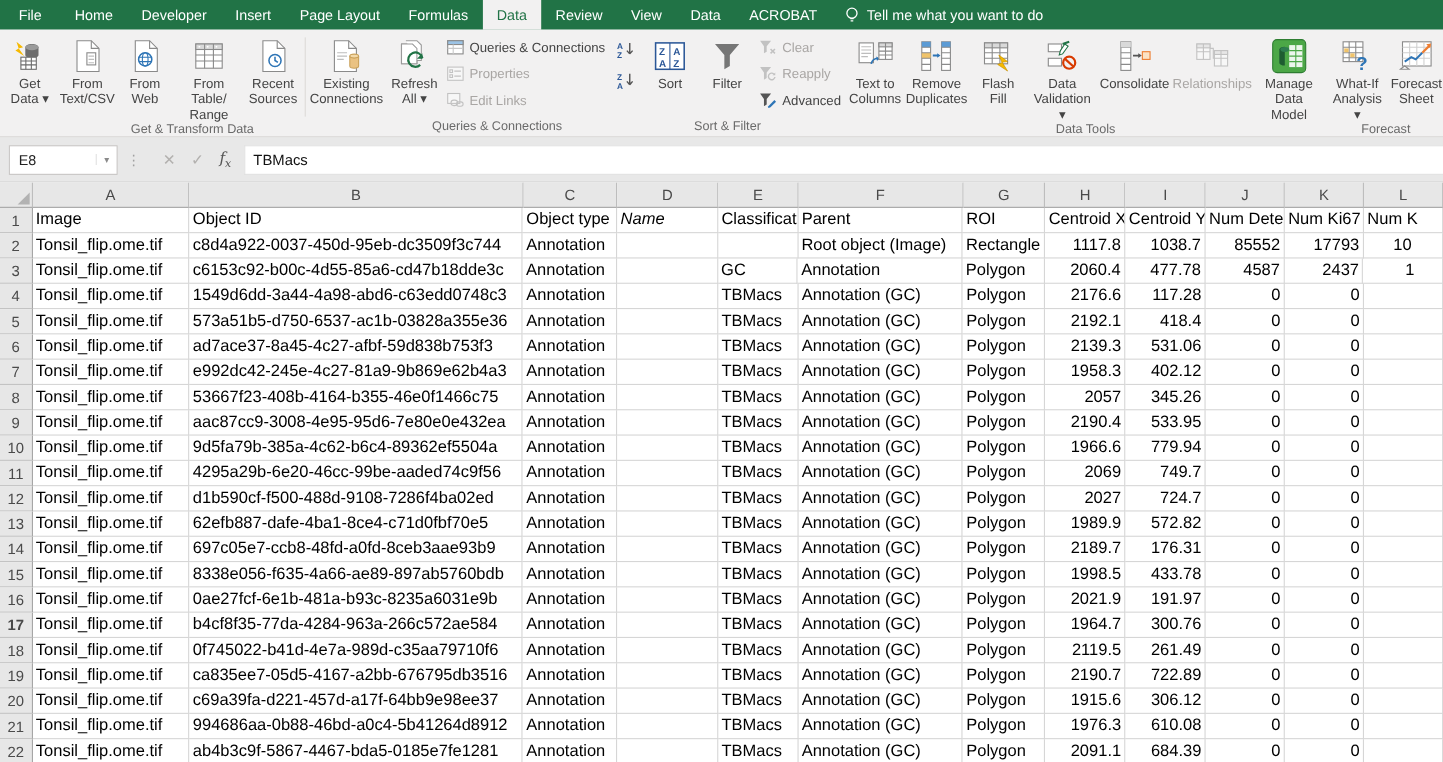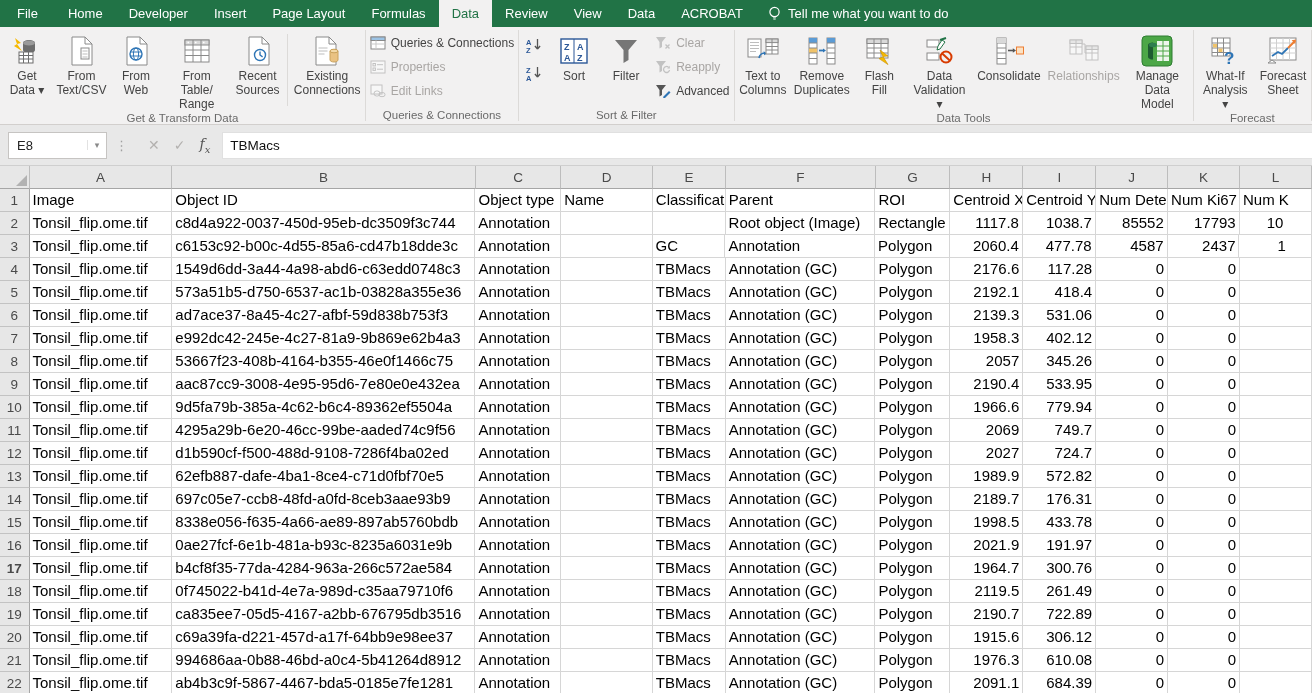--- a/index.html
+++ b/index.html
@@ -171,20 +171,33 @@
           <div class="rlabel">Existing
 Connections</div>
         </div>
       </div>
       <div class="glabel">Get &amp; Transform Data</div>
     </div>
     <div class="gsep"></div>
 
     <div class="group">
       <div class="gcontent">
+        <div class="rbtn">
+          <div class="ricon">
+            <svg width="30" height="32" viewBox="0 0 30 32">
+              <path d="M3 5h10l4 4v14H3z" fill="#fff" stroke="#9a9a9a"></path>
+              <path d="M7 2h10l4 4v14h-4" fill="#fff" stroke="#9a9a9a"></path>
+              <path d="M3 5h10l4 4v14H3z" fill="#fff" stroke="#9a9a9a"></path>
+              <path d="M22 18a6.5 6.5 0 1 0-2 6" fill="none" stroke="#217346" stroke-width="2"></path>
+              <path d="M22 13.5v5h-5z" fill="#217346"></path>
+            </svg>
+          </div>
+          <div class="rlabel">Refresh
+All ▾</div>
+        </div>
         <div class="stack">
           <div class="sbtn">
             <span>
               <svg width="16" height="14" viewBox="0 0 16 14">
                   <rect x="1" y="1" width="14" height="12" fill="#fff" stroke="#8a8a8a"></rect>
                   <rect x="1" y="1" width="14" height="3.5" fill="#9cc3e5" stroke="#8a8a8a"></rect>
                   <path d="M1 8h14M6 4.5V13" stroke="#c9c9c9"></path>
                 </svg>
             </span>
             <span>Queries &amp; Connections</span>
@@ -462,21 +475,21 @@
         <div class="hcell" style="width: 74px;">I</div>
         <div class="hcell" style="width: 73px;">J</div>
         <div class="hcell" style="width: 73px;">K</div>
         <div class="hcell" style="width: 73px;">L</div>
       </div>
       <div class="srow">
         <div class="rnum" style="width: 30px;">1</div>
         <div class="cell" style="width: 145px;">Image</div>
         <div class="cell" style="width: 308px;">Object ID</div>
         <div class="cell" style="width: 87px;">Object type</div>
-        <div class="cell" style="width: 93px;">Name</div>
+        <div class="cell" style="width: 93px; font-style: italic;">Name</div>
         <div class="cell" style="width: 74px;">Classificat</div>
         <div class="cell" style="width: 152px;">Parent</div>
         <div class="cell" style="width: 76px;">ROI</div>
         <div class="cell" style="width: 74px;">Centroid X</div>
         <div class="cell" style="width: 74px;">Centroid Y</div>
         <div class="cell" style="width: 73px;">Num Dete</div>
         <div class="cell" style="width: 73px;">Num Ki67</div>
         <div class="cell" style="width: 73px;">Num K</div>
       </div>
       <div class="srow">

